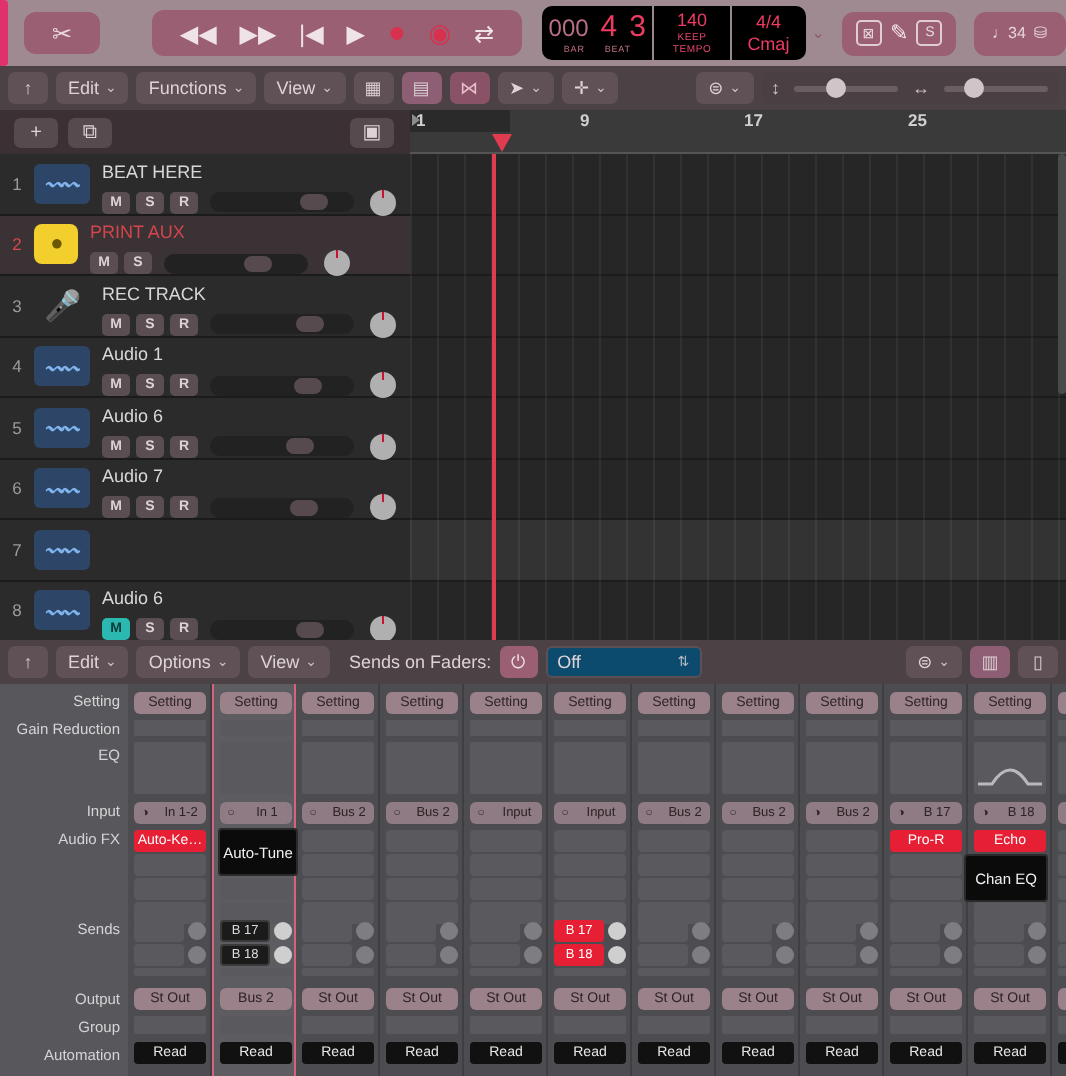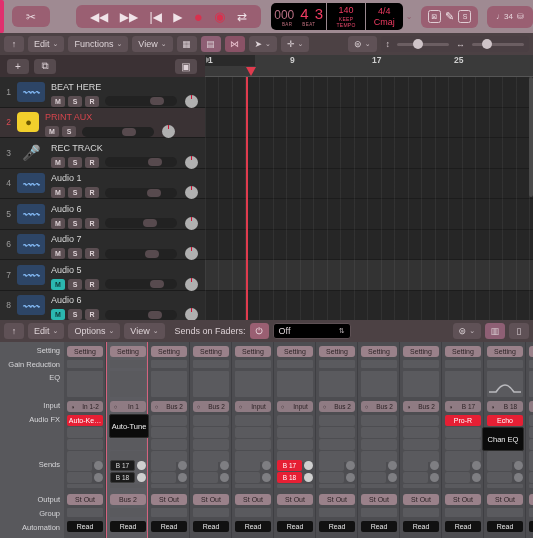--- a/index.html
+++ b/index.html
@@ -135,21 +135,21 @@
 
   
   .mx-toolbar{
     position:absolute; left:0; top:320px; width:533px; height:22px;
     background:#4c4144; display:flex; align-items:center; padding:0 4px; gap:4px;
   }
   .mx-label{ color:#ddd2d6; font-size:9px; margin-left:6px; }
   .pwr{ width:19px; height:16px; background:#9a5f72; border-radius:3.5px; color:#f0e2e7;
     font-size:9px; display:flex; align-items:center; justify-content:center; }
   .mx-select{
-    width:78px; height:16px; background:#000000; border:1px solid #5d5054; border-radius:3px;
+    width:78px; height:16px; background:#0c4a6e; border:1px solid #5d5054; border-radius:3px;
     color:#ded4d8; font-size:9px; display:flex; align-items:center; padding:0 5px; position:relative;
   }
   .mx-select .stp{ margin-left:auto; font-size:7px; opacity:.8; }
 
   .mixer{ position:absolute; left:0; top:342px; width:533px; height:196px; background:#515155; overflow:hidden; }
   .mx-rowlabels{ position:absolute; left:0; top:0; width:64px; height:196px; background:#58585c; }
   .mx-rl{ position:absolute; right:4px; color:#d5d5d8; font-size:7.5px; text-align:right; white-space:nowrap; }
 
   .strips{ position:absolute; left:64px; top:0; height:196px; display:flex; }
   .strip{ width:42px; height:196px; background:#4d4d51; border-right:1px solid #3f3f43; position:relative; }
@@ -365,29 +365,20 @@
             <span class="msr">R</span>
             <span class="slider">
               <span class="sl-knob" style="left:55%"></span>
             </span>
             <span class="knob"></span>
           </span></span>
       </div>
       <div class="trow">
         <span class="tnum">7</span>
         <span class="ticon">〰〰</span>
-        <span class="tbody"><span class="tname">Audio 5</span><span class="tctl">
-            <span class="msr on">M</span>
-            <span class="msr">S</span>
-            <span class="msr">R</span>
-            <span class="slider">
-              <span class="sl-knob" style="left:62%"></span>
-            </span>
-            <span class="knob"></span>
-          </span></span>
       </div>
       <div class="trow">
         <span class="tnum">8</span>
         <span class="ticon">〰〰</span>
         <span class="tbody"><span class="tname">Audio 6</span><span class="tctl">
             <span class="msr on">M</span>
             <span class="msr">S</span>
             <span class="msr">R</span>
             <span class="slider">
               <span class="sl-knob" style="left:60%"></span>

